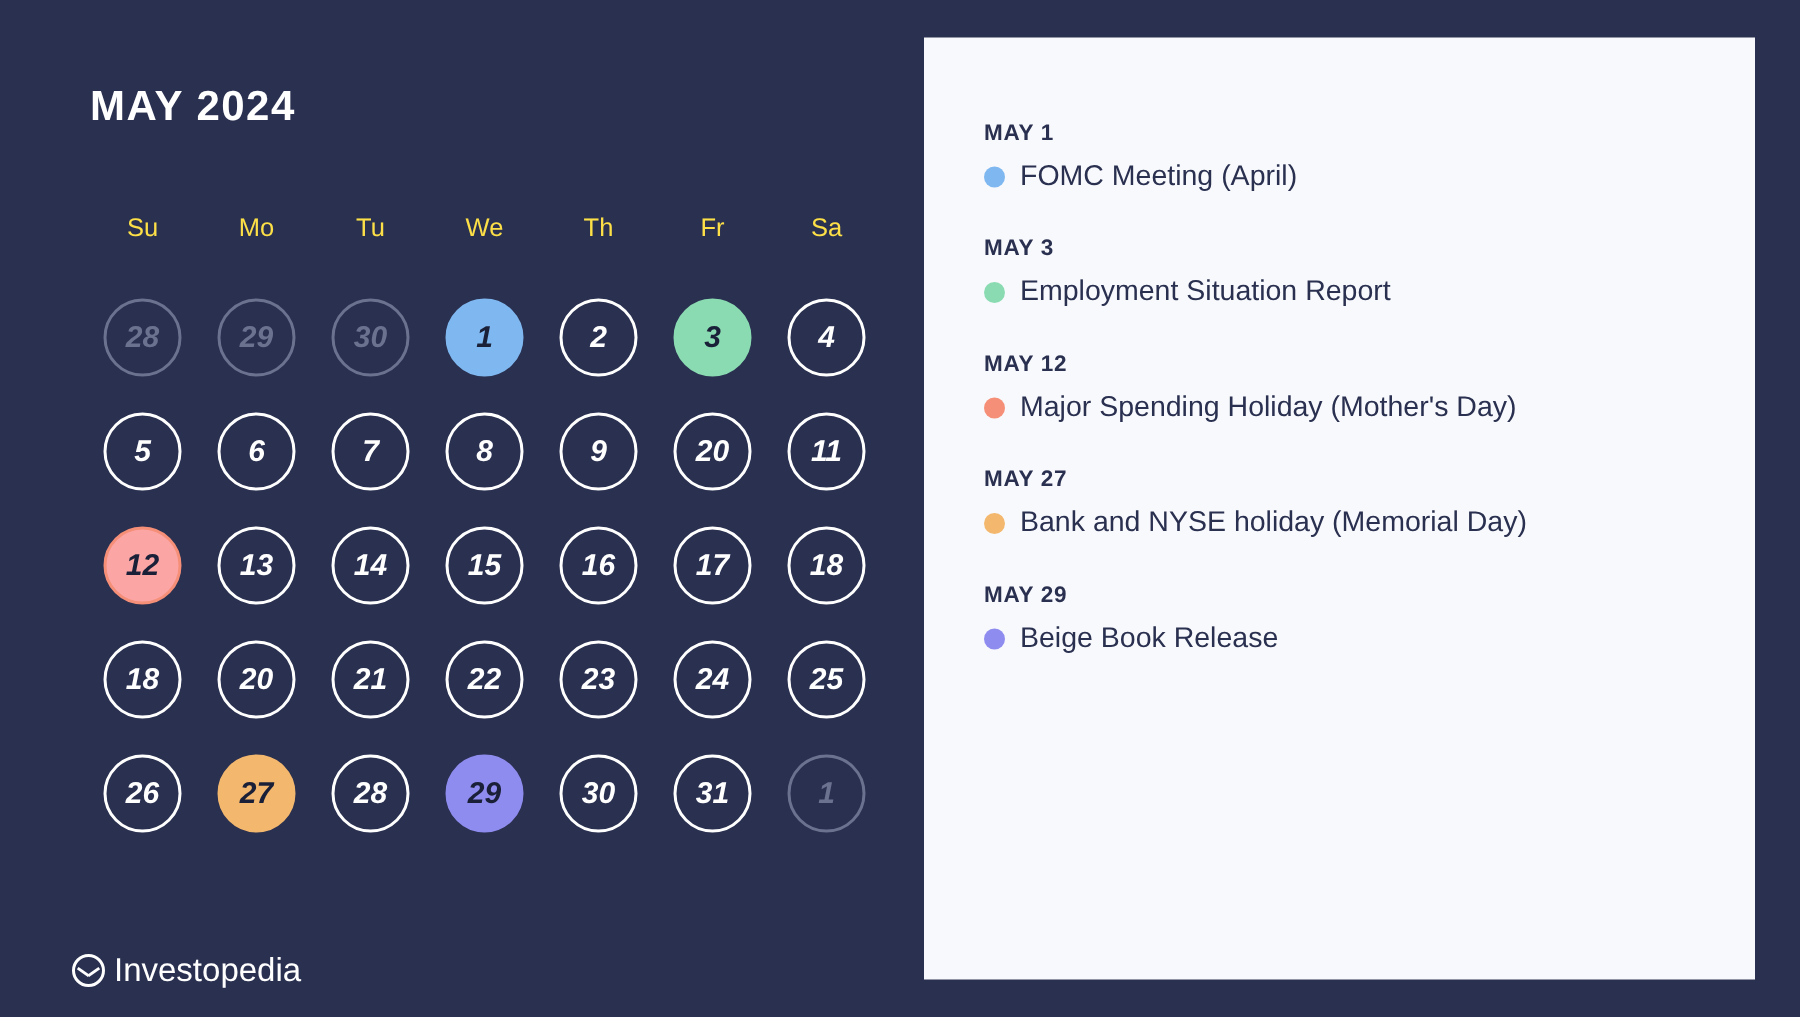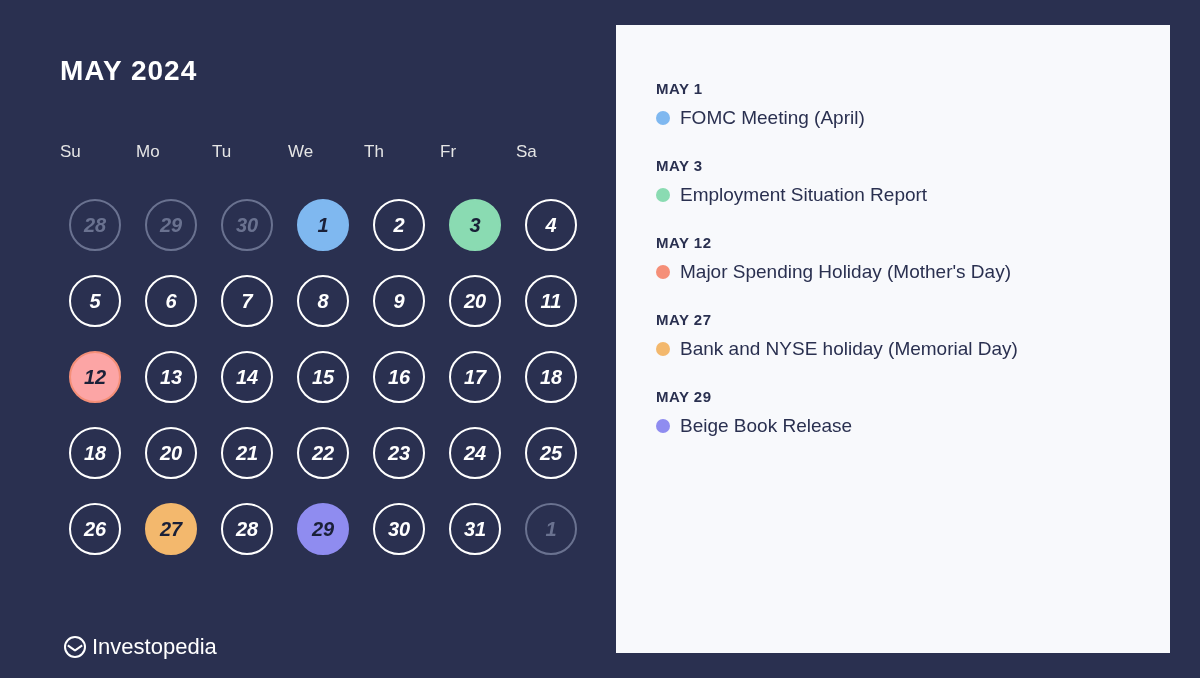--- a/index.html
+++ b/index.html
@@ -29,22 +29,23 @@
     letter-spacing: 1px;
     margin-bottom: 55px;
   }
   .weekday-row {
     display: grid;
     grid-template-columns: repeat(7, 70px);
     gap: 6px;
     margin-bottom: 28px;
   }
   .weekday {
-    color: #e5e5e5;
+    color: #fde047;
     font-size: 17px;
+    text-align: center;
     font-weight: 400;
   }
   .days-grid {
     display: grid;
     grid-template-columns: repeat(7, 70px);
     grid-auto-rows: 70px;
     gap: 6px;
   }
   .day {
     width: 52px;
@@ -67,21 +68,21 @@
   }
   .day.hl-blue   { background: #7fb8f0; border-color: #7fb8f0; color: #1a2038; }
   .day.hl-green  { background: #8adbb2; border-color: #8adbb2; color: #1a2038; }
   .day.hl-red    { background: #fca5a5; border-color: #f58f78; color: #1a2038; }
   .day.hl-orange { background: #f3b86d; border-color: #f3b86d; color: #1a2038; }
   .day.hl-purple { background: #8f8cf0; border-color: #8f8cf0; color: #1a2038; }
 
   .brand {
     position: absolute;
     bottom: 18px;
-    left: 64px;
+    left: 48px;
     color: #fff;
     font-size: 22px;
     font-weight: 400;
     display: flex;
     align-items: center;
     gap: 6px;
   }
   .brand-icon {
     width: 22px; height: 22px;
     border-radius: 50%;

